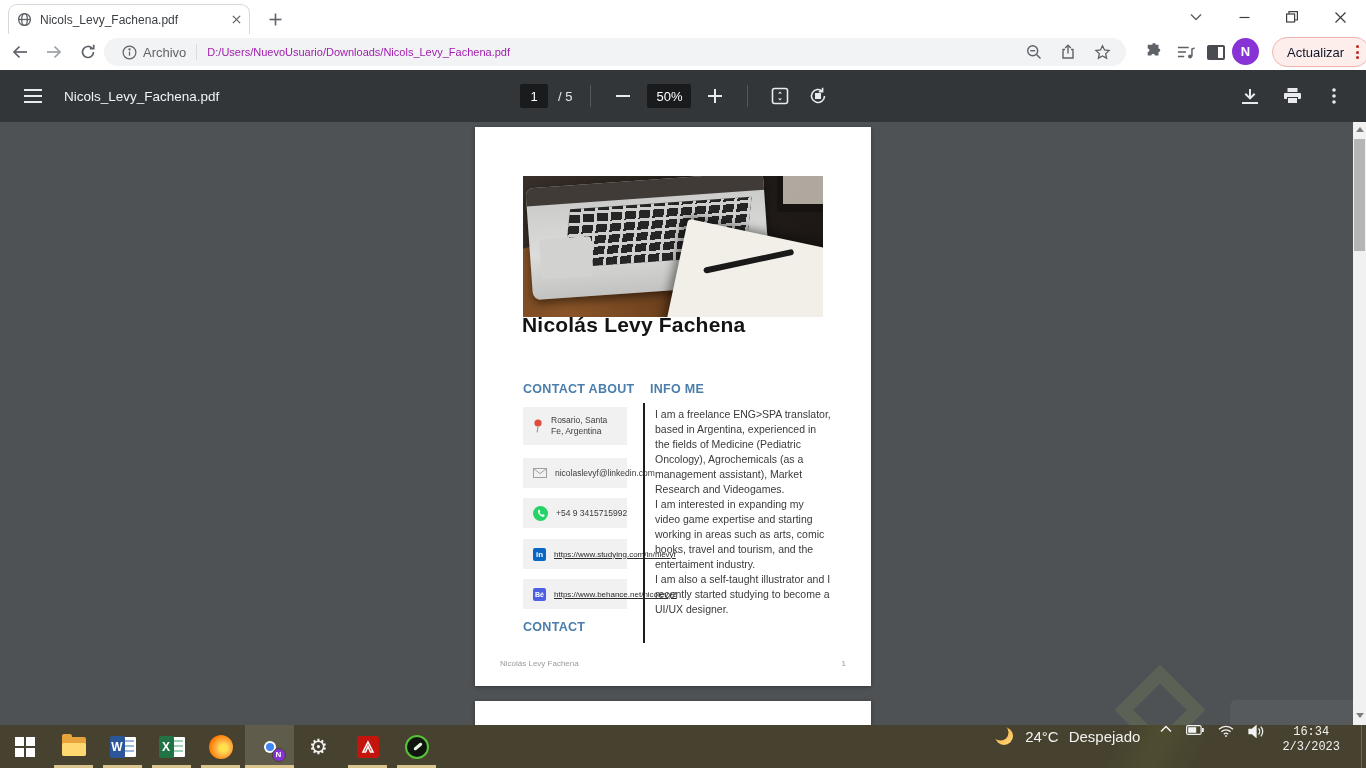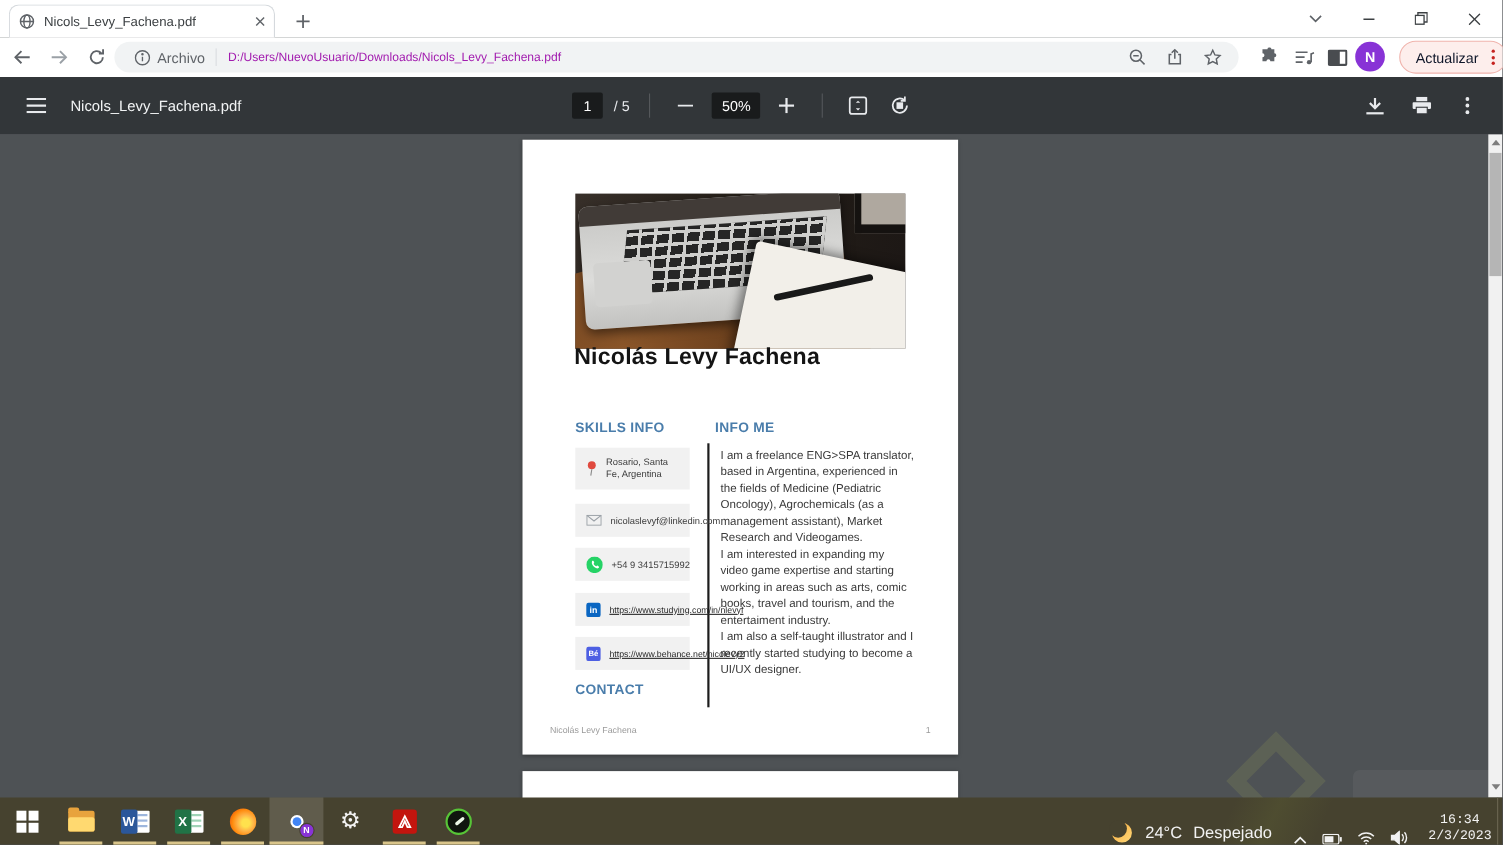--- a/index.html
+++ b/index.html
@@ -143,21 +143,21 @@
   .chrome .nbadge { position:absolute; right:-4px; bottom:-3px; width:14px; height:14px; border-radius:50%; background:#8833d6;
                     color:#fff; font-size:8px; font-weight:bold; display:flex; align-items:center; justify-content:center; border:1px solid #46422f; }
 
   .gear { color:#f2f2f2; font-size:21px; line-height:1; }
 
   .adobe { width:22px; height:22px; background:#c3150e; border-radius:3px; display:flex; align-items:center; justify-content:center; }
 
   .greentool { position:relative; width:24px; height:24px; border-radius:50%; background:#10160f; border:2.5px solid #57c437; }
   .greentool i { position:absolute; left:6px; top:8px; width:10px; height:3px; background:#eaf6e6; border-radius:2px; transform:rotate(-40deg); }
 
-  .tray { position:absolute; right:10px; top:0; height:43px; display:flex; align-items:flex-end; gap:14px; color:#f2f2f2; }
+  .tray { position:absolute; right:26px; top:0; height:43px; display:flex; align-items:flex-start; gap:14px; color:#f2f2f2; }
   .weather { display:flex; align-items:center; gap:10px; margin-right:6px; }
   .weather .wtxt { font-size:15px; }
   .tray-ic { display:flex; align-items:center; justify-content:center; }
   .clock { text-align:center; font-size:12px; line-height:15px; margin-left:4px;font-family:Liberation Mono, monospace; }
   .show-desktop { position:absolute; right:0; top:725px; width:5px; height:43px; border-left:1px solid #6b6753; }
 
   svg { display:block; }
 </style>
 </head>
 <body>
@@ -377,21 +377,21 @@
           <div class="ph-keys"></div>
           <div class="ph-trackpad"></div>
         </div>
         <div class="ph-notebook">
             <div class="ph-pen"></div>
           </div>
       </div>
 
       <div class="r-title">Nicolás Levy Fachena</div>
 
-      <div class="r-head h-contact">SKILLS INFO</div>
+      <div class="r-head h-contact">CONTACT ABOUT</div>
       <div class="r-head h-about">INFO ME</div>
       <div class="r-vline"></div>
 
       <div class="card" style="top:280px;height:38px">
         <span>
           <svg width="10" height="14" viewBox="0 0 10 14">
               <circle cx="5" cy="4" r="3.6" fill="#e04a3f"></circle>
               <line x1="5" y1="7.6" x2="4.1" y2="13.4" stroke="#8a8a8a" stroke-width="1"></line>
             </svg>
         </span>

